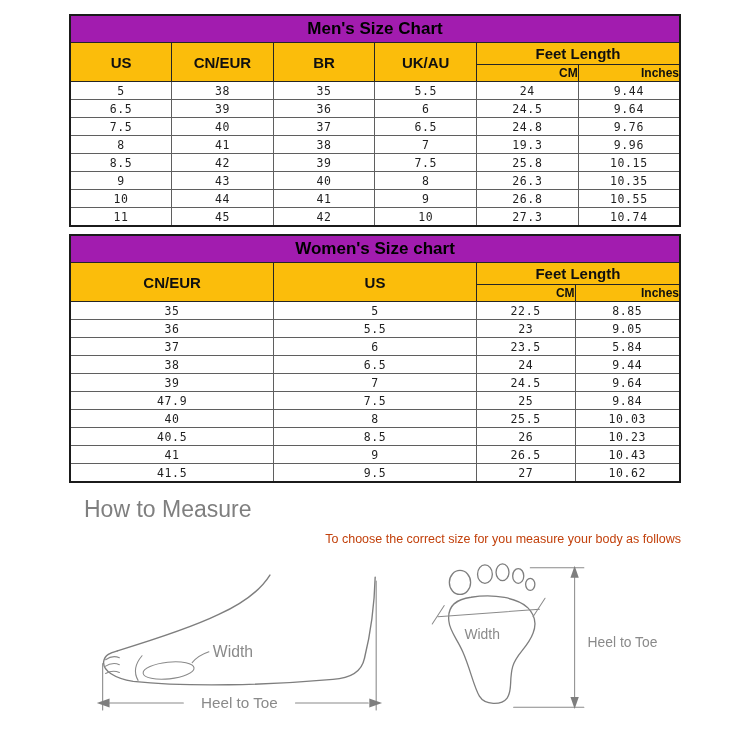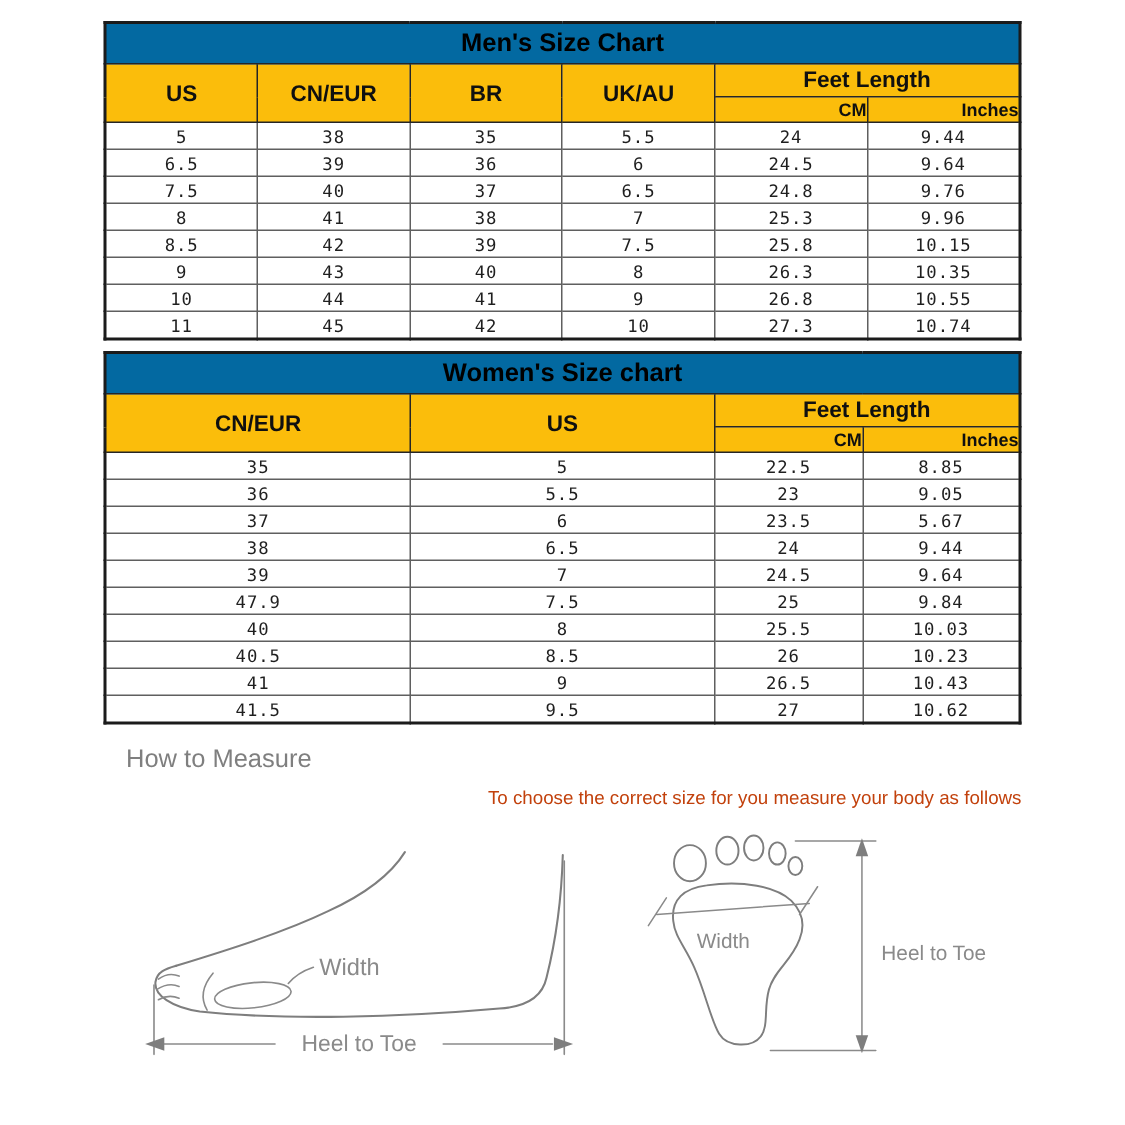--- a/index.html
+++ b/index.html
@@ -2,35 +2,35 @@
 <html><head>
 <meta charset="utf-8">
 <style>
   html,body{margin:0;padding:0;background:#ffffff;}
   body{width:750px;height:750px;overflow:hidden;font-family:"Liberation Sans",sans-serif;}
   .page{padding-top:14px;}
 
   
   .size-table{border-collapse:collapse;width:612px;margin:0 auto;table-layout:fixed;border:2px solid #1b1b1b;}
   .size-table th{background:#FBBD0B;border:1px solid #252525;font-weight:bold;color:#101010;text-align:center;}
-  .size-table .tbl-title{background:#0369a1;font-size:17px;padding:3px 0;color:#000;text-align:center;}
+  .size-table .tbl-title{background:#a21caf;font-size:17px;padding:3px 0;color:#000;text-align:center;}
   .size-table .hdr{font-size:15px;padding:2px 0;text-align:center;}
   .size-table .hdr-sub{font-size:12px;padding:1px 0;text-align:right;}
   .size-table td{border:1px solid #5f5f5f;text-align:center;font-family:"DejaVu Sans Mono",monospace;
                  font-size:11.5px;padding:1.5px 0;color:#1f1f1f;letter-spacing:0.6px;}
   .men{margin-top:0;}
   .women{margin-top:7px;}
 
   
   .notes{width:616px;margin:10px auto 0;font-family:"Liberation Mono",monospace;font-weight:bold;
          font-size:13px;color:#0d0d0d;line-height:1.5;}
 
   
   .measure-heading{width:612px;margin:13px auto 0;padding-left:15px;box-sizing:border-box;
-                   font-size:17px;color:#7f7f7f;}
+                   font-size:23px;color:#7f7f7f;}
   .measure-subtitle{width:612px;margin:9px auto 0;padding-left:15px;box-sizing:border-box;
                     font-size:12.5px;color:#c2410c;text-align:right;}
 
   .diagrams{display:flex;justify-content:center;align-items:flex-end;gap:36px;margin-top:10px;height:160px;}
   .diagram svg{display:block;}
   .diag-stroke{fill:none;stroke:#7e7e7e;stroke-width:1.4;stroke-linecap:round;stroke-linejoin:round;}
   .diag-thin{fill:none;stroke:#8a8a8a;stroke-width:1.1;stroke-linecap:round;}
   .diag-fill{fill:#7e7e7e;stroke:none;}
   .diag-text{fill:#8a8a8a;font-family:"Liberation Sans",sans-serif;}
 </style>
@@ -87,21 +87,21 @@
           <td>37</td>
           <td>6.5</td>
           <td>24.8</td>
           <td>9.76</td>
         </tr>
         <tr>
           <td>8</td>
           <td>41</td>
           <td>38</td>
           <td>7</td>
-          <td>25.3</td>
+          <td>19.3</td>
           <td>9.96</td>
         </tr>
         <tr>
           <td>8.5</td>
           <td>42</td>
           <td>39</td>
           <td>7.5</td>
           <td>25.8</td>
           <td>10.15</td>
         </tr>
@@ -163,21 +163,21 @@
         <tr>
           <td>36</td>
           <td>5.5</td>
           <td>23</td>
           <td>9.05</td>
         </tr>
         <tr>
           <td>37</td>
           <td>6</td>
           <td>23.5</td>
-          <td>5.67</td>
+          <td>5.84</td>
         </tr>
         <tr>
           <td>38</td>
           <td>6.5</td>
           <td>24</td>
           <td>9.44</td>
         </tr>
         <tr>
           <td>39</td>
           <td>7</td>

